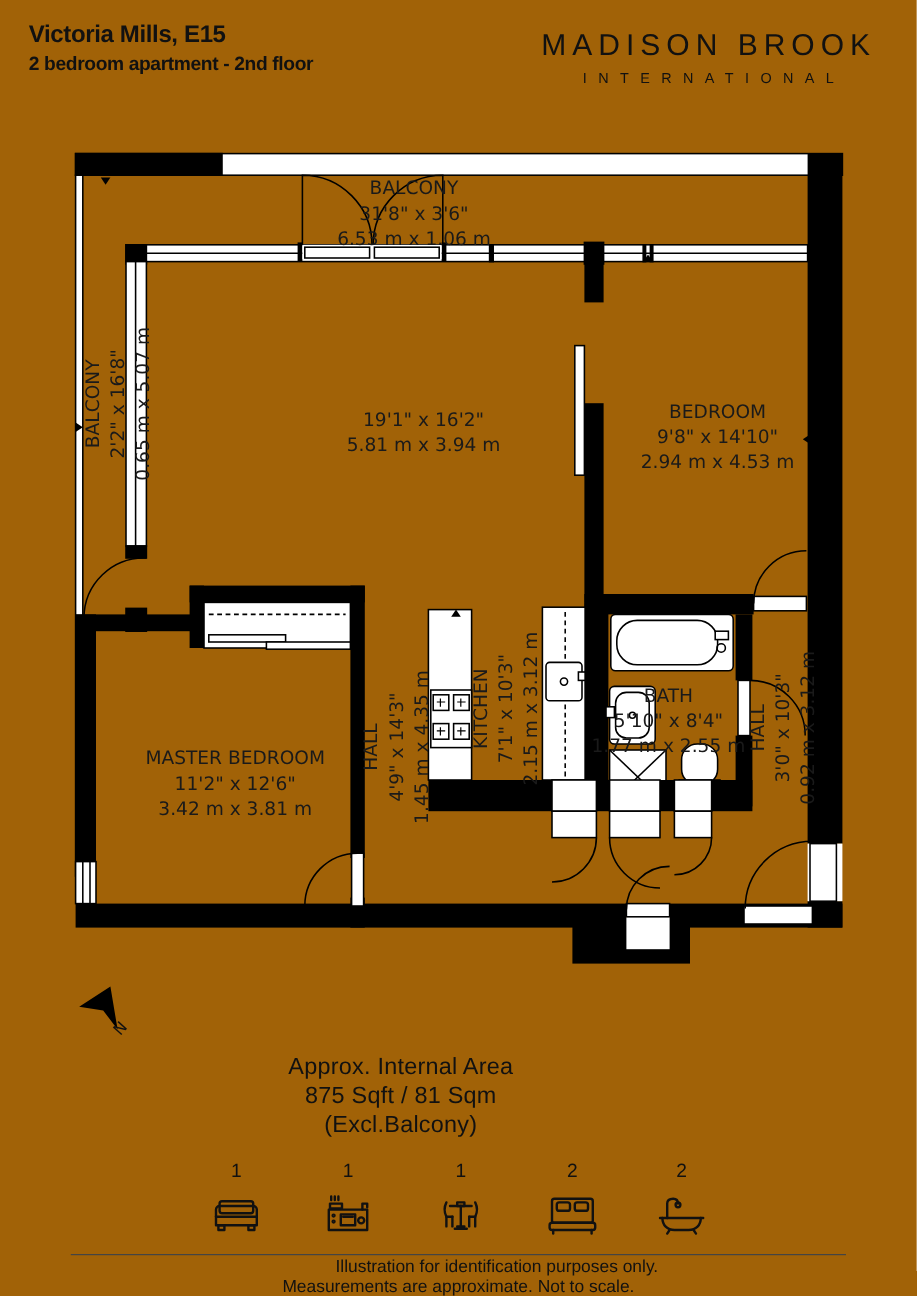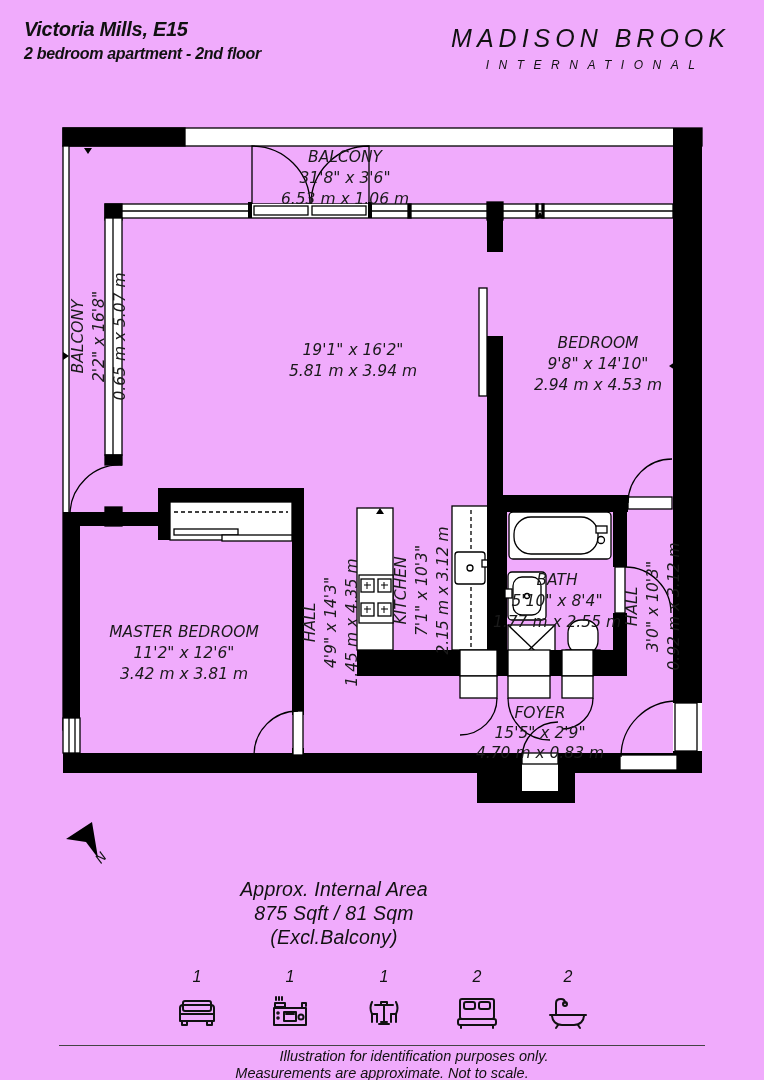--- a/index.html
+++ b/index.html
@@ -1,17 +1,17 @@
 <!DOCTYPE html>
 <html><head>
 <meta charset="utf-8">
 <style>
   html,body{margin:0;padding:0;background:#fff;}
-  #page{position:relative;width:764px;height:1080px;background:#f0abfc;overflow:hidden;
-        font-family:"DejaVu Sans",sans-serif;color:#111;font-style:italic;}
+  #page{position:relative;width:764px;height:1080px;background:#a16207;overflow:hidden;
+        font-family:"DejaVu Sans",sans-serif;color:#111;}
   svg{position:absolute;left:0;top:0;}
   .hdr-title{position:absolute;left:24px;top:18px;font-family:"Liberation Sans",sans-serif;
              font-weight:bold;font-size:20px;letter-spacing:-0.3px;}
   .hdr-sub{position:absolute;left:24px;top:45px;font-family:"Liberation Sans",sans-serif;
            font-weight:bold;font-size:16px;letter-spacing:-0.3px;}
   .brand{position:absolute;right:34px;top:24px;text-align:center;font-family:"Liberation Sans",sans-serif;}
   .brand-name{font-size:25px;font-weight:500;letter-spacing:5px;white-space:nowrap;}
   .brand-tag{font-size:12px;font-weight:400;letter-spacing:9.5px;margin-top:5px;white-space:nowrap;
              margin-right:-9px;}
   .room-label{position:absolute;text-align:center;font-size:15.5px;line-height:21px;
@@ -223,21 +223,21 @@
     <div>19'1" x 16'2"</div>
     <div>5.81 m x 3.94 m</div>
   </div>
 
   <div class="room-label" style="left:503px;top:333px;width:190px;">
     <div>BEDROOM</div>
     <div>9'8" x 14'10"</div>
     <div>2.94 m x 4.53 m</div>
   </div>
 
-  <div class="room-label" style="left:84px;top:622px;width:200px;">
+  <div class="room-label" style="left:96px;top:622px;width:200px;">
     <div>MASTER BEDROOM</div>
     <div>11'2" x 12'6"</div>
     <div>3.42 m x 3.81 m</div>
   </div>
 
   <div class="room-label vlabel" style="left:337px;top:559px;width:170px;height:63px;">
     <div>KITCHEN</div>
     <div>7'1" x 10'3"</div>
     <div>2.15 m x 3.12 m</div>
   </div>
@@ -253,25 +253,20 @@
     <div>5'10" x 8'4"</div>
     <div>1.77 m x 2.55 m</div>
   </div>
 
   <div class="room-label vlabel" style="left:568px;top:575px;width:170px;height:63px;">
     <div>HALL</div>
     <div>3'0" x 10'3"</div>
     <div>0.92 m x 3.12 m</div>
   </div>
 
-  <div class="room-label" style="left:440px;top:703px;width:200px;line-height:20px;">
-    <div>FOYER</div>
-    <div>15'5" x 2'9"</div>
-    <div>4.70 m x 0.83 m</div>
-  </div>
 
   <div class="north-n">N</div>
 
   <div class="area-block">
     <div>Approx. Internal Area</div>
     <div>875 Sqft / 81 Sqm</div>
     <div>(Excl.Balcony)</div>
   </div>
 
   <div class="legend">

